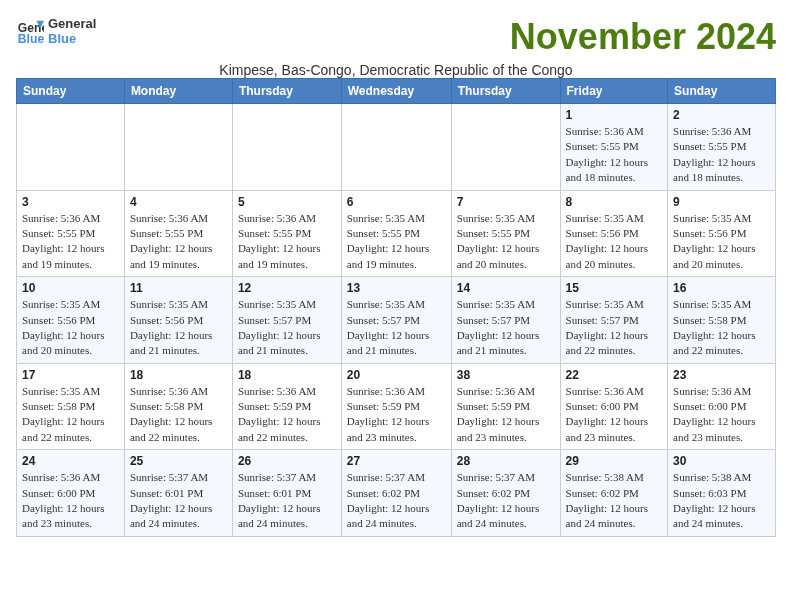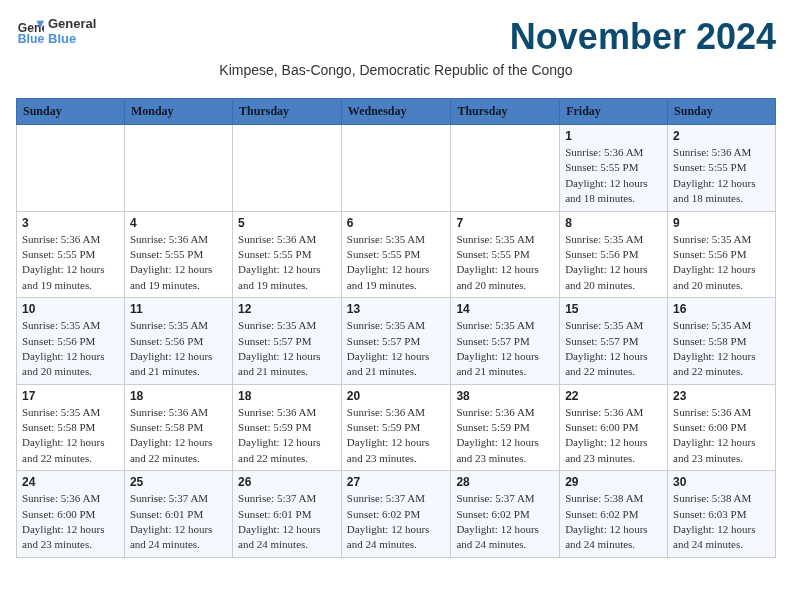--- a/index.html
+++ b/index.html
@@ -21,43 +21,42 @@
       align-items: center;
       gap: 4px;
     }
     .logo-icon {
       width: 28px;
       height: 28px;
     }
     .month-title {
       font-size: 36px;
       font-weight: bold;
-      color: #0c4a6e;
+      color: #4d7c0f;
       text-align: right;
     }
     .subtitle {
       text-align: center;
       font-size: 14px;
       color: #333;
-      margin-bottom: 20px;
+      margin-bottom: 0;
     }
     table {
       width: 100%;
       border-collapse: collapse;
       font-size: 10px;
     }
     thead tr th {
       background-color: #4a7fc1;
-      color: #0f172a;
+      color: #ffffff;
       text-align: left;
       padding: 5px 6px;
       font-size: 12px;
       font-weight: bold;
       border: 1px solid #3a6faf;
-      font-family: Liberation Serif, serif;
     }
     tbody tr td {
       border: 1px solid #ccc;
       vertical-align: top;
       padding: 4px 5px;
       height: 78px;
       width: 113px;
       background: #fff;
     }
     tbody tr:nth-child(odd) td {

